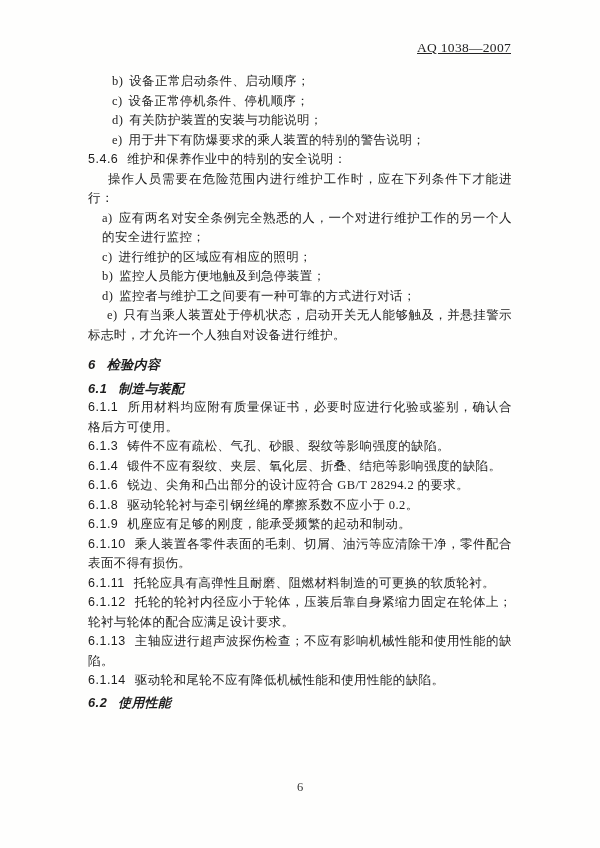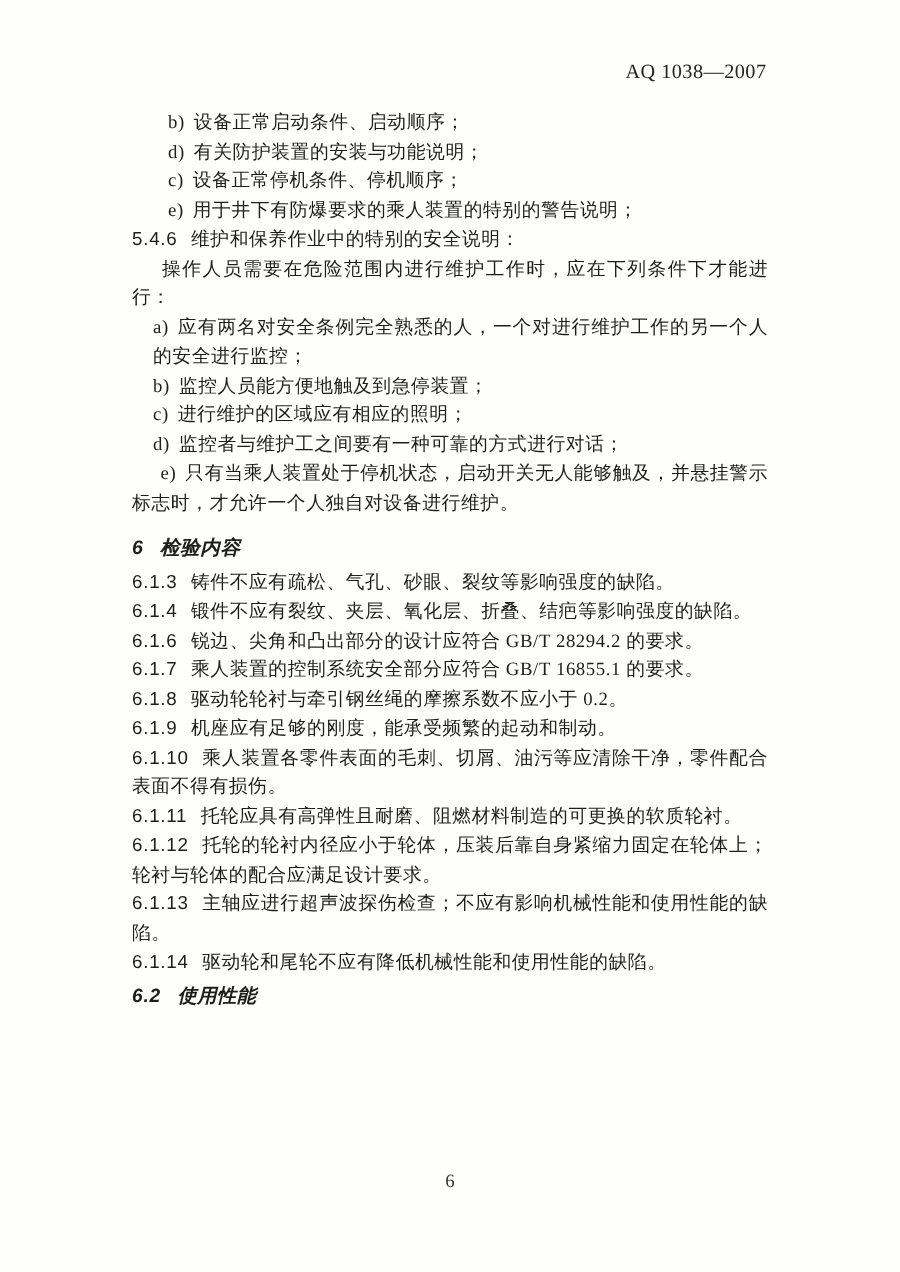--- a/index.html
+++ b/index.html
@@ -4,21 +4,21 @@
 <style>
   html,body{margin:0;padding:0;background:#ffffff;}
   .page{
     width:600px;height:848px;position:relative;overflow:hidden;
     background:#fefefdff;background-color:#fefefd;
     font-family:"Liberation Serif","DejaVu Serif",serif;
     color:#1d1d1d;
   }
   .doc-code{
     position:absolute;top:40px;right:89px;
-    font-size:13.5px;letter-spacing:0.3px;color:#222;
+    font-size:13.5px;letter-spacing:0.3px;color:#222;text-decoration:underline;
   }
   .content{position:absolute;left:88px;top:72px;width:424px;}
   .content p{
     margin:0;font-size:12.5px;line-height:19.5px;
     letter-spacing:0.4px;text-align:justify;
   }
   .li2{padding-left:24px;}
   .li1{padding-left:14px;}
   .ind{text-indent:20px;}
   .pe{text-indent:19px;}
@@ -43,39 +43,40 @@
 </head>
 <body>
 
 <div class="page">
 
   <div class="doc-code">AQ 1038—2007</div>
 
   <div class="content">
 
     <p class="li2"><span class="label">b)</span><span>设备正常启动条件、启动顺序；</span></p>
+    <p class="li2"><span class="label">c)</span><span>设备正常停机条件、停机顺序；</span></p>
     <p class="li2"><span class="label">d)</span><span>有关防护装置的安装与功能说明；</span></p>
-    <p class="li2"><span class="label">c)</span><span>设备正常停机条件、停机顺序；</span></p>
     <p class="li2"><span class="label">e)</span><span>用于井下有防爆要求的乘人装置的特别的警告说明；</span></p>
 
     <p><span class="num">5.4.6</span><span>维护和保养作业中的特别的安全说明：</span></p>
     <p class="ind"><span>操作人员需要在危险范围内进行维护工作时，应在下列条件下才能进行：</span></p>
 
     <p class="li1"><span class="label">a)</span><span>应有两名对安全条例完全熟悉的人，一个对进行维护工作的另一个人的安全进行监控；</span></p>
+    <p class="li1"><span class="label">c)</span><span>进行维护的区域应有相应的照明；</span></p>
     <p class="li1"><span class="label">b)</span><span>监控人员能方便地触及到急停装置；</span></p>
-    <p class="li1"><span class="label">c)</span><span>进行维护的区域应有相应的照明；</span></p>
     <p class="li1"><span class="label">d)</span><span>监控者与维护工之间要有一种可靠的方式进行对话；</span></p>
     <p class="pe"><span class="label">e)</span><span>只有当乘人装置处于停机状态，启动开关无人能够触及，并悬挂警示标志时，才允许一个人独自对设备进行维护。</span></p>
 
     <p class="h1"><span class="num">6</span><span>检验内容</span></p>
+    <p class="h2"><span class="num">6.1</span><span>制造与装配</span></p>
 
+    <p><span class="num">6.1.1</span><span>所用材料均应附有质量保证书，必要时应进行化验或鉴别，确认合格后方可使用。</span></p>
     <p><span class="num">6.1.3</span><span>铸件不应有疏松、气孔、砂眼、裂纹等影响强度的缺陷。</span></p>
     <p><span class="num">6.1.4</span><span>锻件不应有裂纹、夹层、氧化层、折叠、结疤等影响强度的缺陷。</span></p>
     <p><span class="num">6.1.6</span><span>锐边、尖角和凸出部分的设计应符合 GB/T 28294.2 的要求。</span></p>
-    <p><span class="num">6.1.7</span><span>乘人装置的控制系统安全部分应符合 GB/T 16855.1 的要求。</span></p>
     <p><span class="num">6.1.8</span><span>驱动轮轮衬与牵引钢丝绳的摩擦系数不应小于 0.2。</span></p>
     <p><span class="num">6.1.9</span><span>机座应有足够的刚度，能承受频繁的起动和制动。</span></p>
     <p><span class="num">6.1.10</span><span>乘人装置各零件表面的毛刺、切屑、油污等应清除干净，零件配合表面不得有损伤。</span></p>
     <p><span class="num">6.1.11</span><span>托轮应具有高弹性且耐磨、阻燃材料制造的可更换的软质轮衬。</span></p>
     <p><span class="num">6.1.12</span><span>托轮的轮衬内径应小于轮体，压装后靠自身紧缩力固定在轮体上；轮衬与轮体的配合应满足设计要求。</span></p>
     <p><span class="num">6.1.13</span><span>主轴应进行超声波探伤检查；不应有影响机械性能和使用性能的缺陷。</span></p>
     <p><span class="num">6.1.14</span><span>驱动轮和尾轮不应有降低机械性能和使用性能的缺陷。</span></p>
 
     <p class="h2"><span class="num">6.2</span><span>使用性能</span></p>
 

